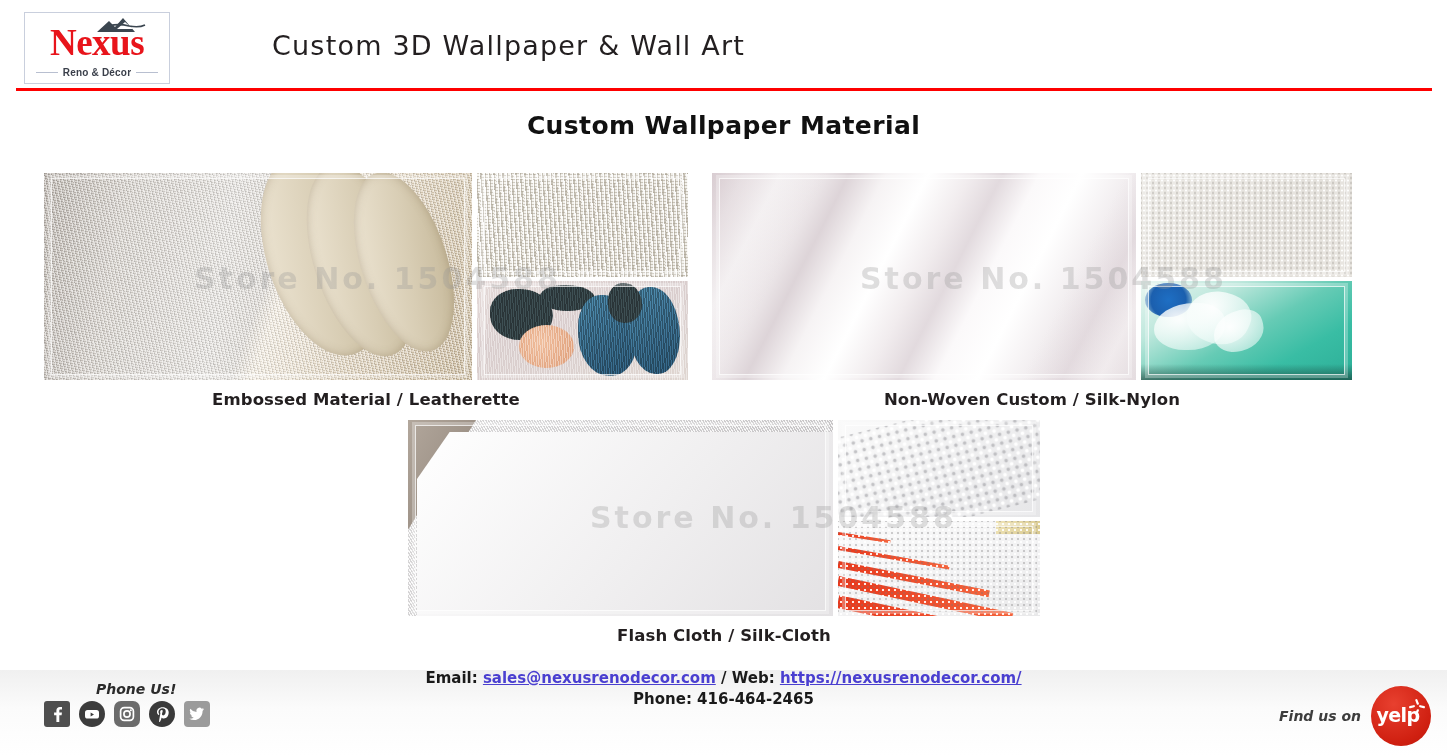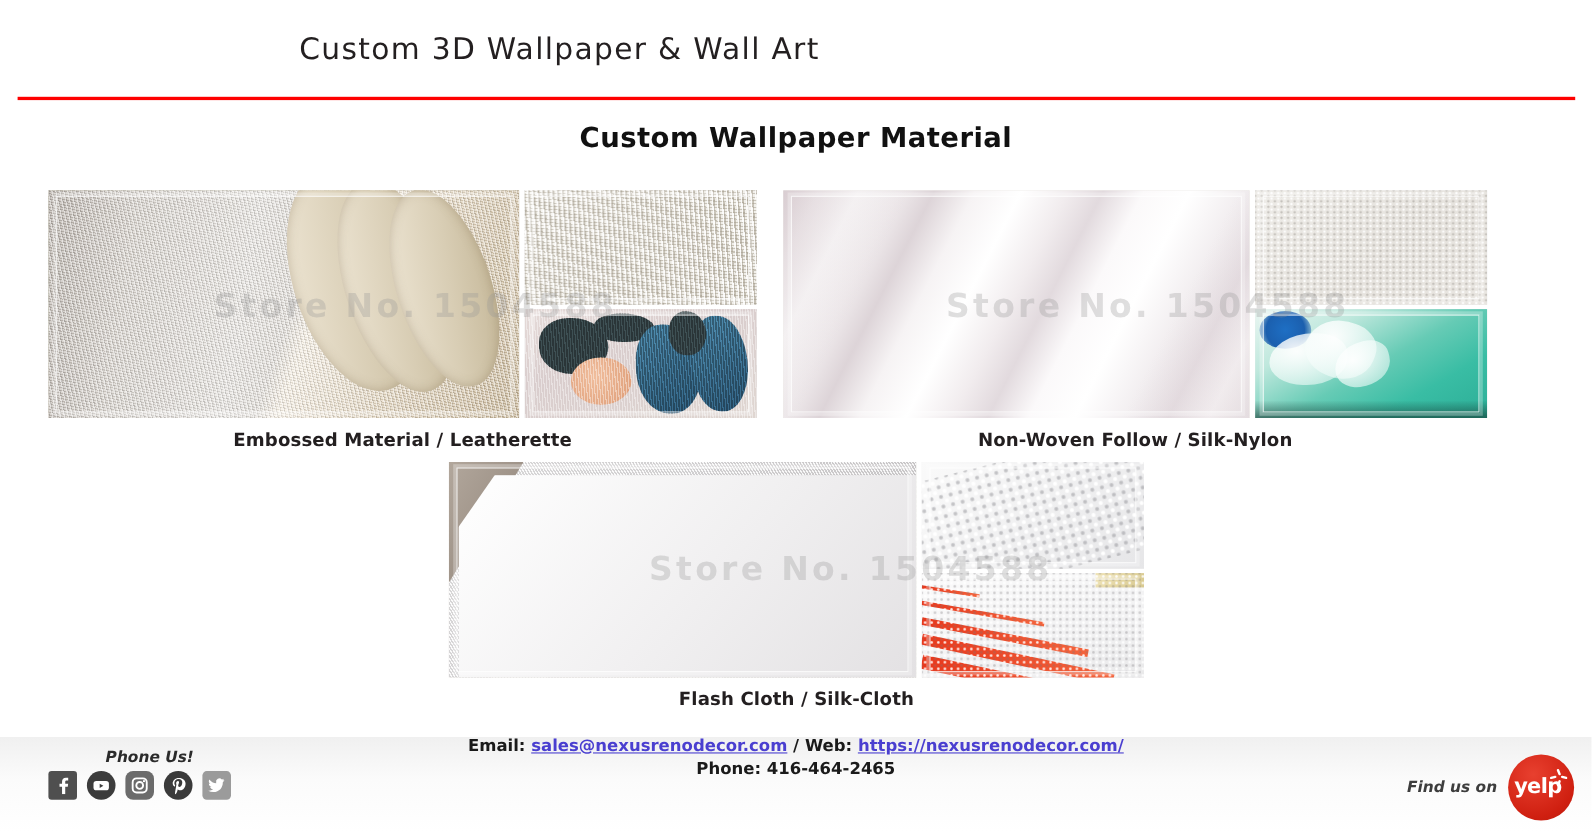--- a/index.html
+++ b/index.html
@@ -466,20 +466,33 @@
     top: 13px;
     width: 16px;
     height: 16px;
   }
 </style>
 </head>
 <body>
 
 <div class="header">
 
+  <div class="logo-box">
+    <svg class="logo-mountain" viewBox="0 0 52 18">
+      <path d="M2 16 L14 5 L20 11 L28 2 L40 16 Z" fill="#3b4650"></path>
+      <path d="M22 13 L30 6 L38 13 Z" fill="#ffffff"></path>
+      <path d="M6 14 Q18 6 34 10 Q44 12 50 9" stroke="#3b4650" stroke-width="1.6" fill="none"></path>
+    </svg>
+    <div class="logo-word">Nexus</div>
+    <div class="logo-sub-wrap">
+      <span class="logo-rule"></span>
+      <span class="logo-sub">Reno &amp; Décor</span>
+      <span class="logo-rule"></span>
+    </div>
+  </div>
 
   <div class="header-title">Custom 3D Wallpaper &amp; Wall Art</div>
   <div class="header-rule"></div>
 </div>
 
 <div class="section-title">Custom Wallpaper Material</div>
 
 <div class="panel" style="left:44px; top:173px; width:644px;">
   <div class="panel-images">
 
@@ -535,21 +548,21 @@
           <div class="petal" style="left:22%; top:10%; width:30%; height:54%; transform:rotate(22deg);"></div>
           <div class="petal" style="left:34%; top:30%; width:24%; height:40%; transform:rotate(-14deg);"></div>
           <div class="shadowband"></div>
         </div>
         <div class="inner-frame"></div>
       </div>
     </div>
 
     <div class="watermark" style="left:148px; top:88px;">Store No. 1504588</div>
   </div>
-  <div class="caption">Non-Woven Follow / Silk-Nylon</div>
+  <div class="caption">Non-Woven Custom / Silk-Nylon</div>
 </div>
 
 <div class="panel" style="left:408px; top:420px; width:632px;">
   <div class="panel-images" style="height:196px;">
 
     <div class="img-main" style="width:425px;">
       <div class="art-twill">
         <div class="fold" style="left:0; top:0; width:16%; height:56%; clip-path:polygon(0 0,100% 0,0 100%);"></div>
         <div class="sheet" style="left:2%; top:6%; width:98%; height:94%; clip-path:polygon(8% 0,100% 0,100% 100%,0 100%,0 26%);"></div>
       </div>

